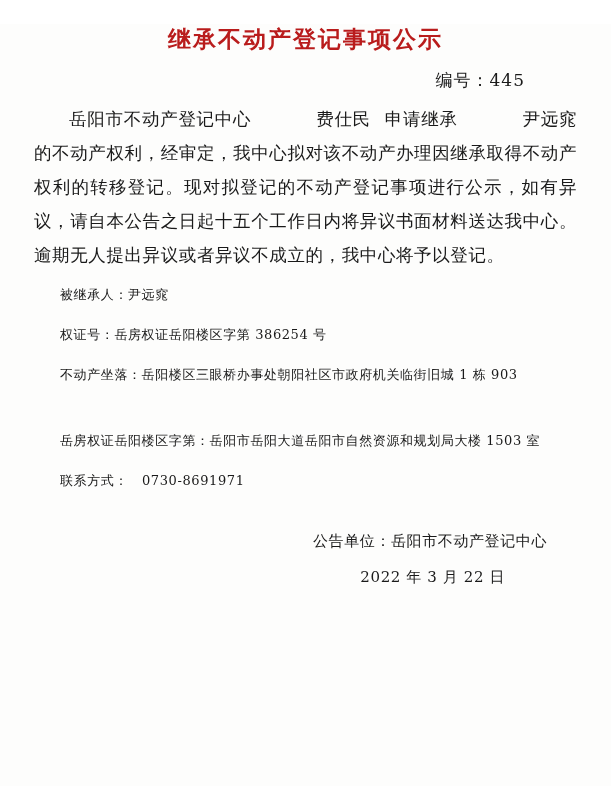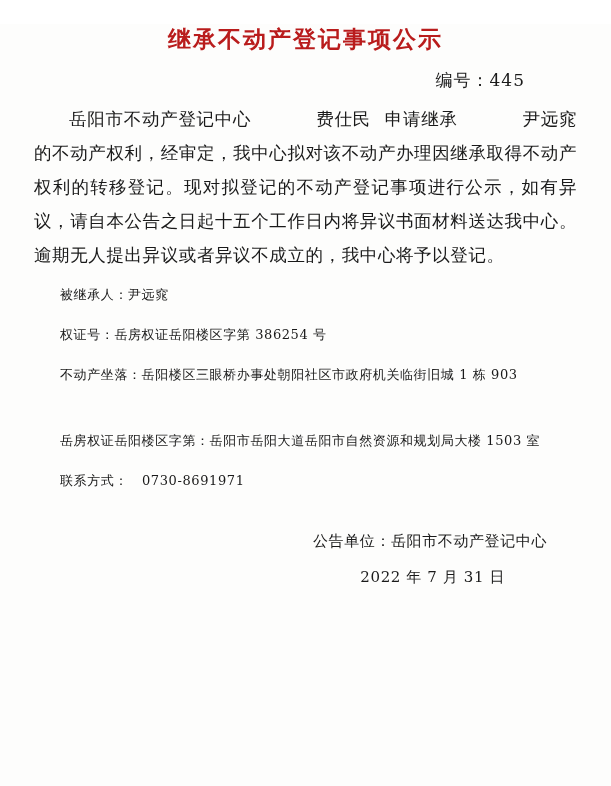--- a/index.html
+++ b/index.html
@@ -131,16 +131,16 @@
   </div>
 
   <div class="field-line">
     <span>联系方式：</span><span class="gap-sm"></span><span class="nowrap">0730-8691971</span>
   </div>
 
   <div class="footer-block">
     <div class="footer-right">
       <span>公告单位：</span><span>岳阳市不动产登记中心</span>
     </div>
-    <div class="footer-date">2022 年 7 月 31 日</div>
+    <div class="footer-date">2022 年 3 月 22 日</div>
   </div>
 
 </div>
 
 </body></html>

